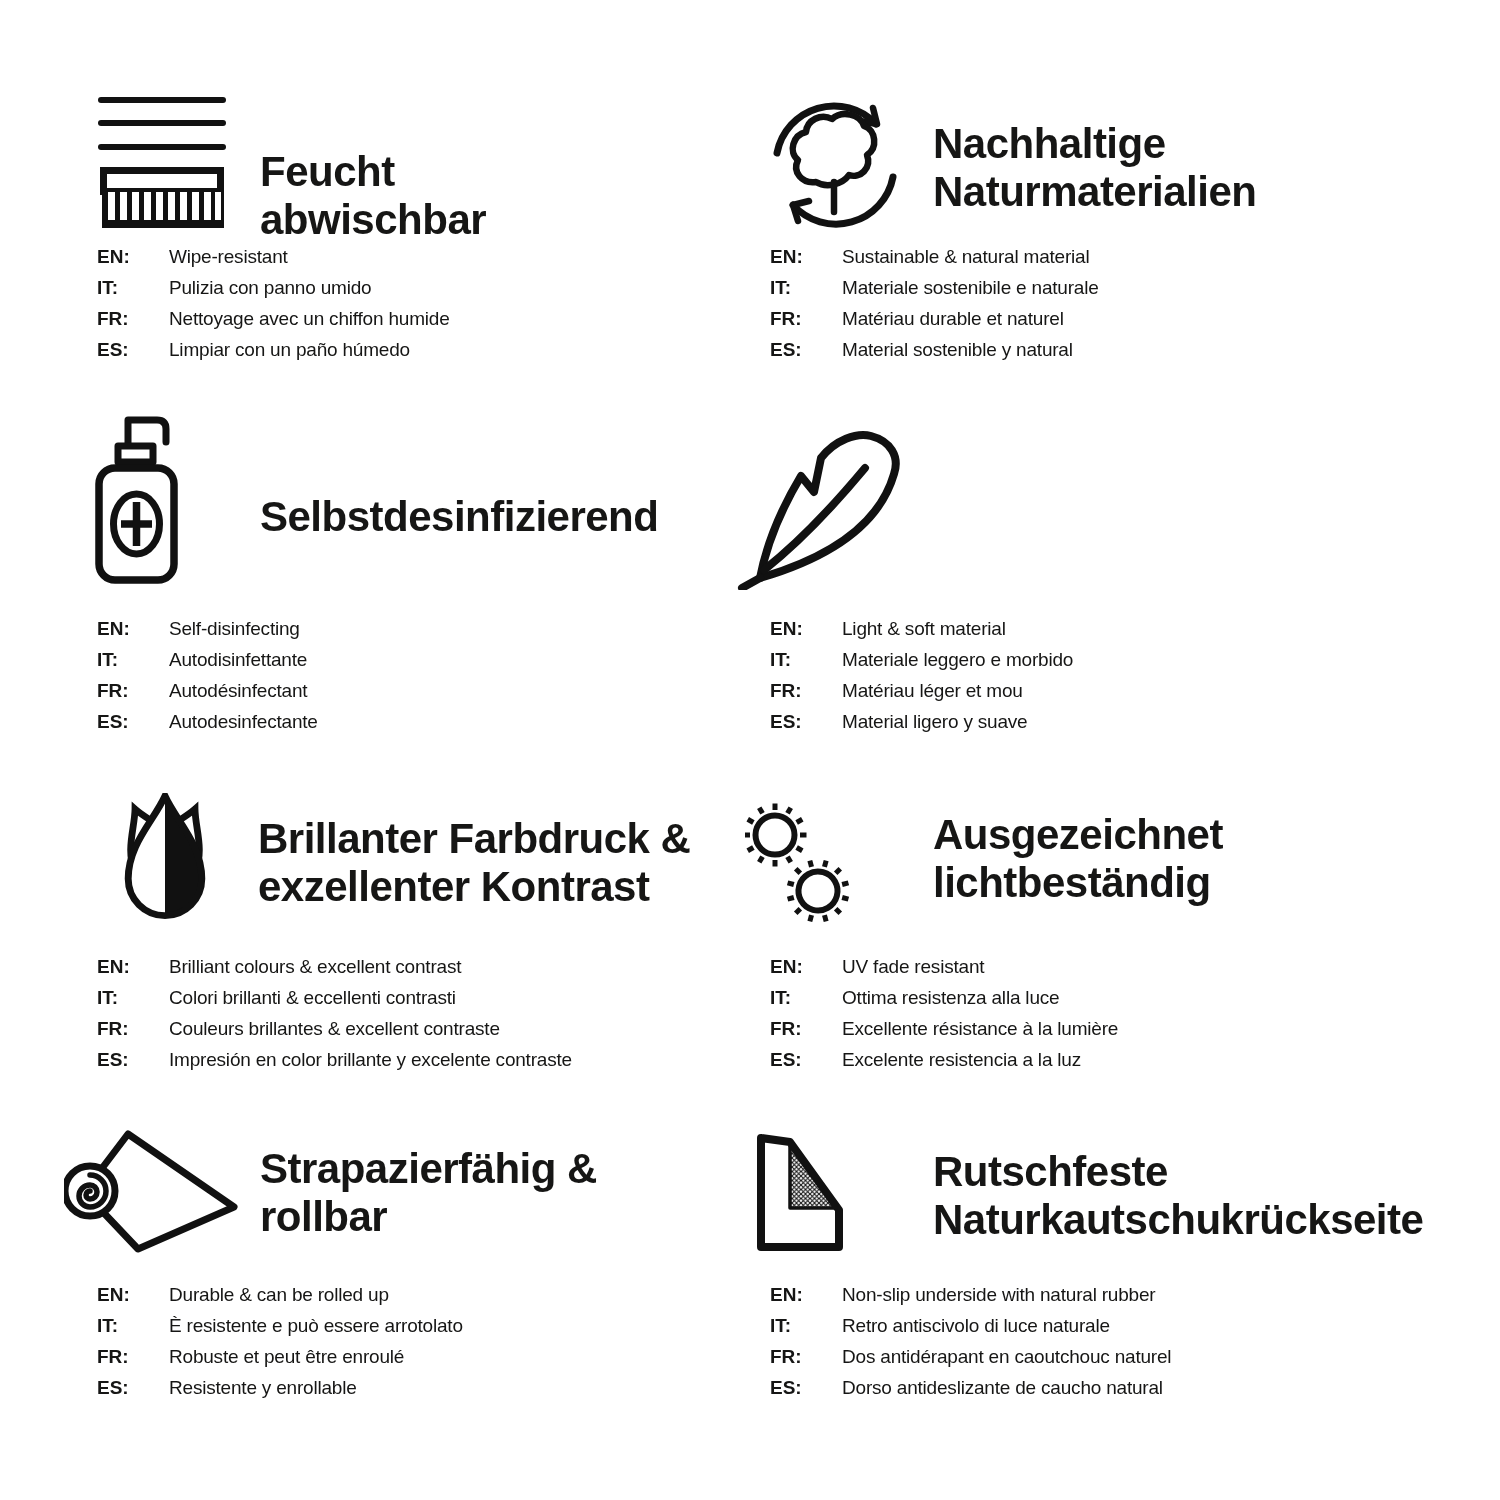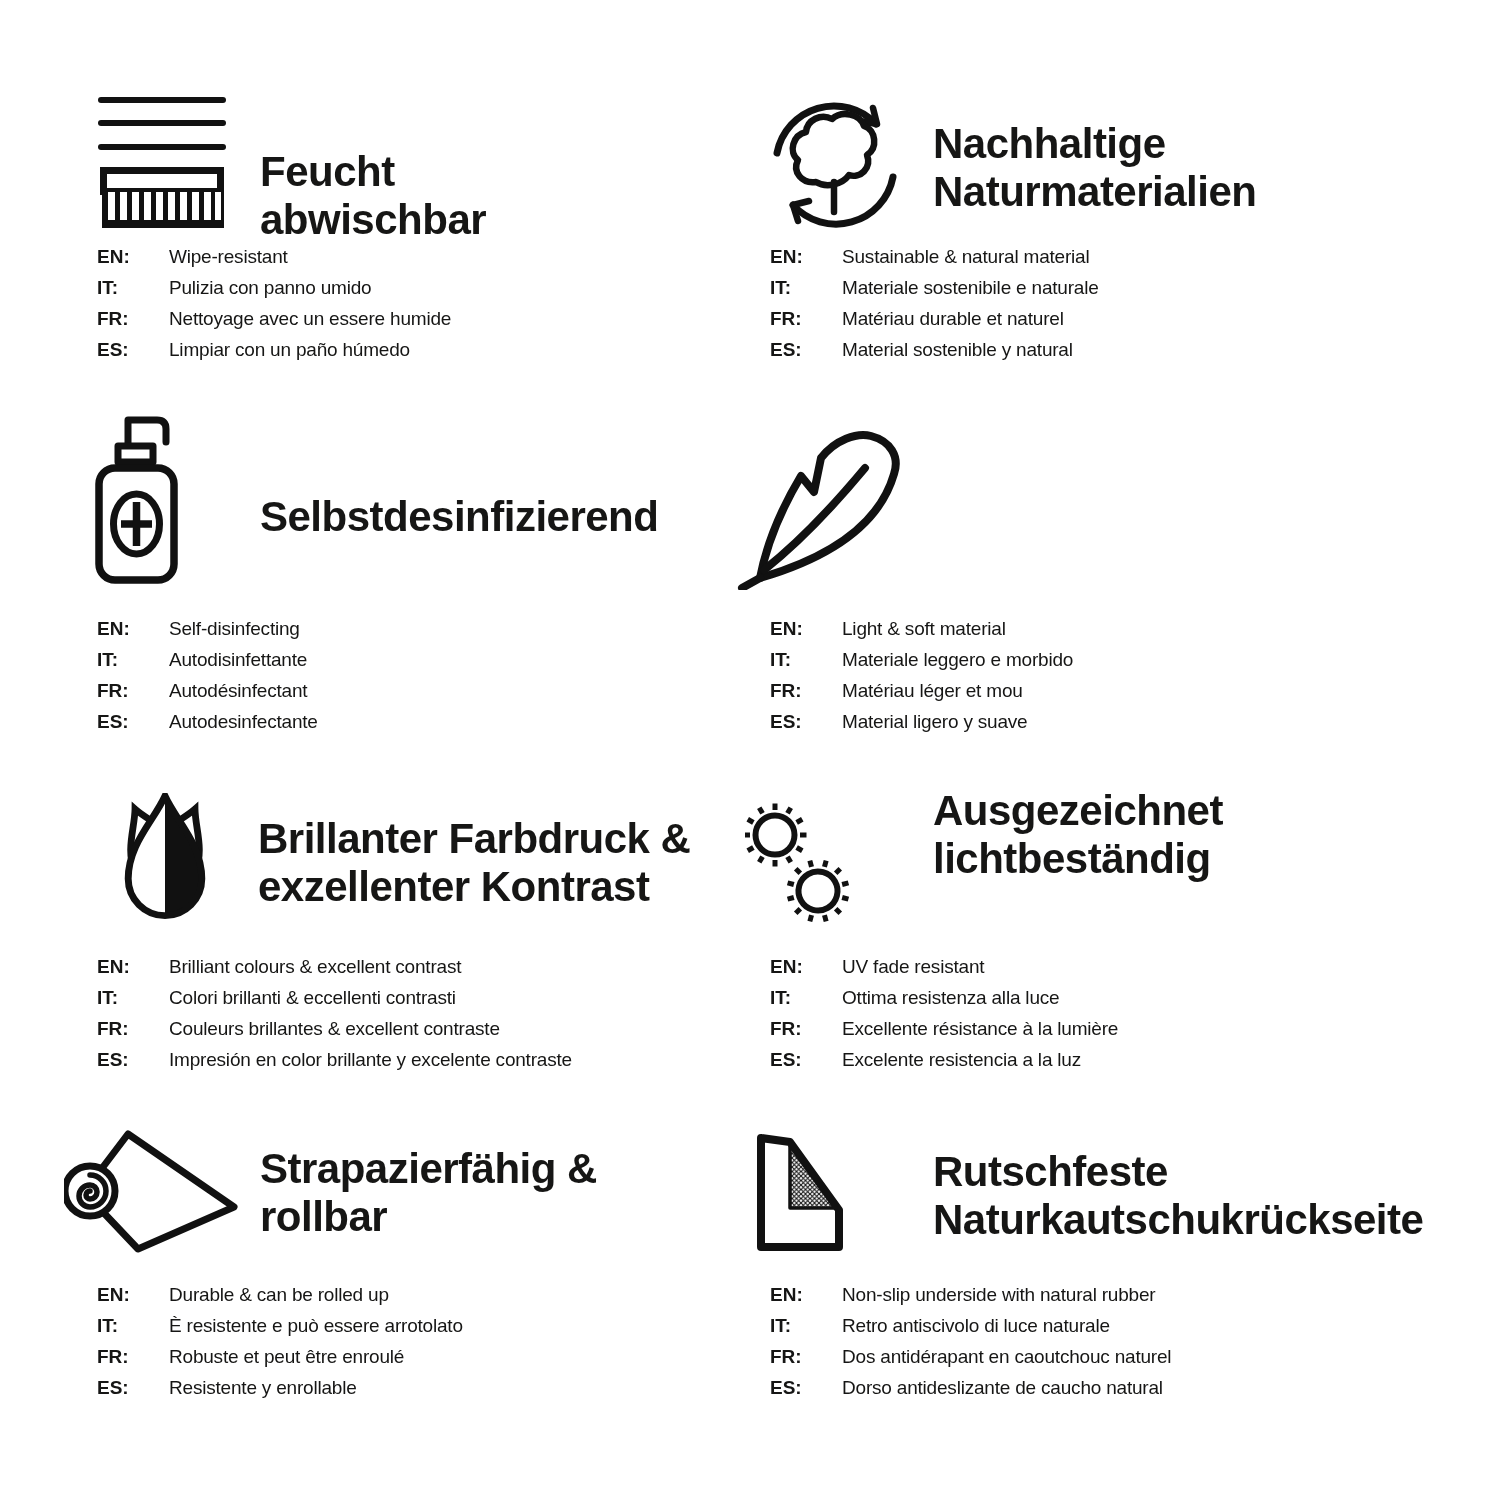--- a/index.html
+++ b/index.html
@@ -33,21 +33,21 @@
 
   .i4 { left:737px; top:430px; }
   .t4 { left:933px; top:468px; }
   .r4 { left:770px; top:613px; }
 
   .i5 { left:97px;  top:793px; }
   .t5 { left:258px; top:815px; }
   .r5 { left:97px;  top:951px; }
 
   .i6 { left:745px; top:798px; }
-  .t6 { left:933px; top:787px; }
+  .t6 { left:933px; top:811px; }
   .r6 { left:770px; top:951px; }
 
   .i7 { left:64px;  top:1128px; }
   .t7 { left:260px; top:1145px; }
   .r7 { left:97px;  top:1279px; }
 
   .i8 { left:756px; top:1131px; }
   .t8 { left:933px; top:1148px; }
   .r8 { left:770px; top:1279px; }
 
@@ -87,21 +87,21 @@
     <div class="trow">
         <span class="lab">EN:</span>
         <span class="txt">Wipe-resistant</span>
       </div>
     <div class="trow">
         <span class="lab">IT:</span>
         <span class="txt">Pulizia con panno umido</span>
       </div>
     <div class="trow">
         <span class="lab">FR:</span>
-        <span class="txt">Nettoyage avec un essere humide</span>
+        <span class="txt">Nettoyage avec un chiffon humide</span>
       </div>
     <div class="trow">
         <span class="lab">ES:</span>
         <span class="txt">Limpiar con un paño húmedo</span>
       </div>
   </div>
 
   <div class="icon i2">
     <svg width="134" height="136" viewBox="0 0 134 136" fill="none" stroke="#111" stroke-width="7" stroke-linecap="round" stroke-linejoin="round">
       <path d="M 9,57 A 58,58 0 0 1 108,28"></path>

